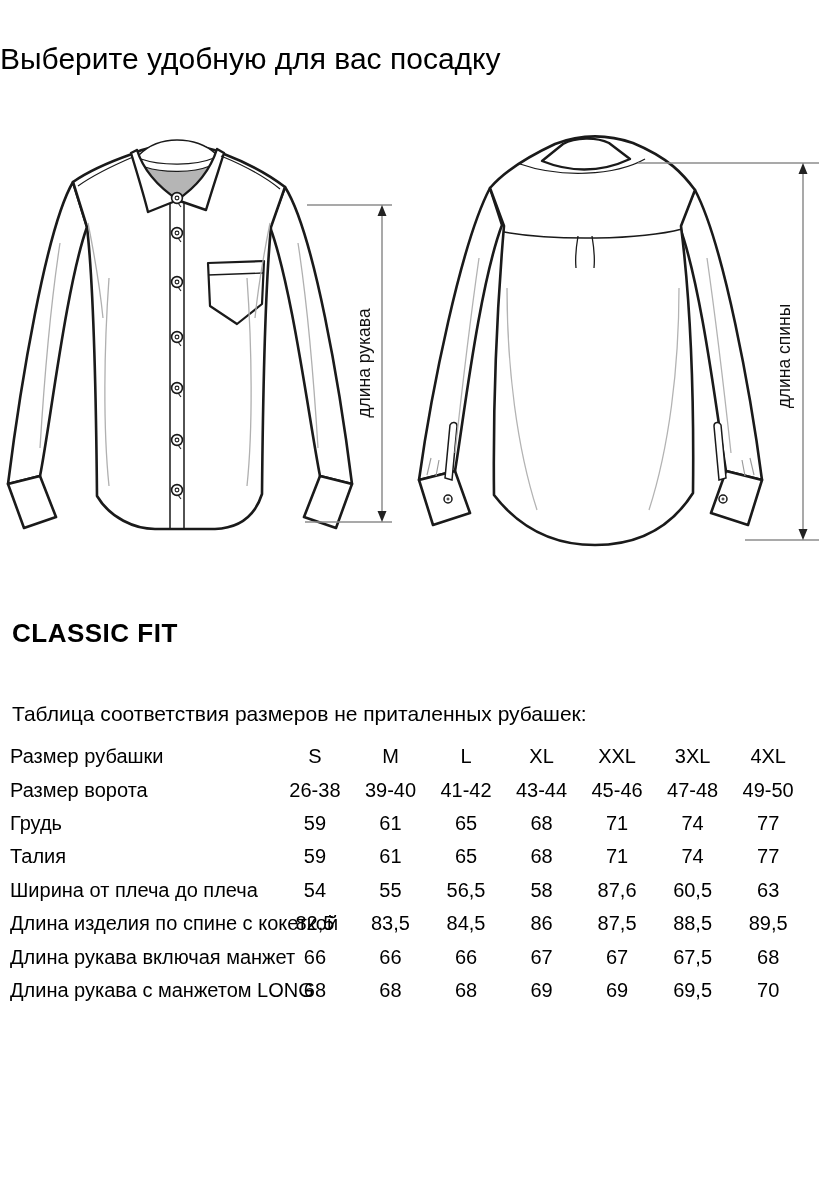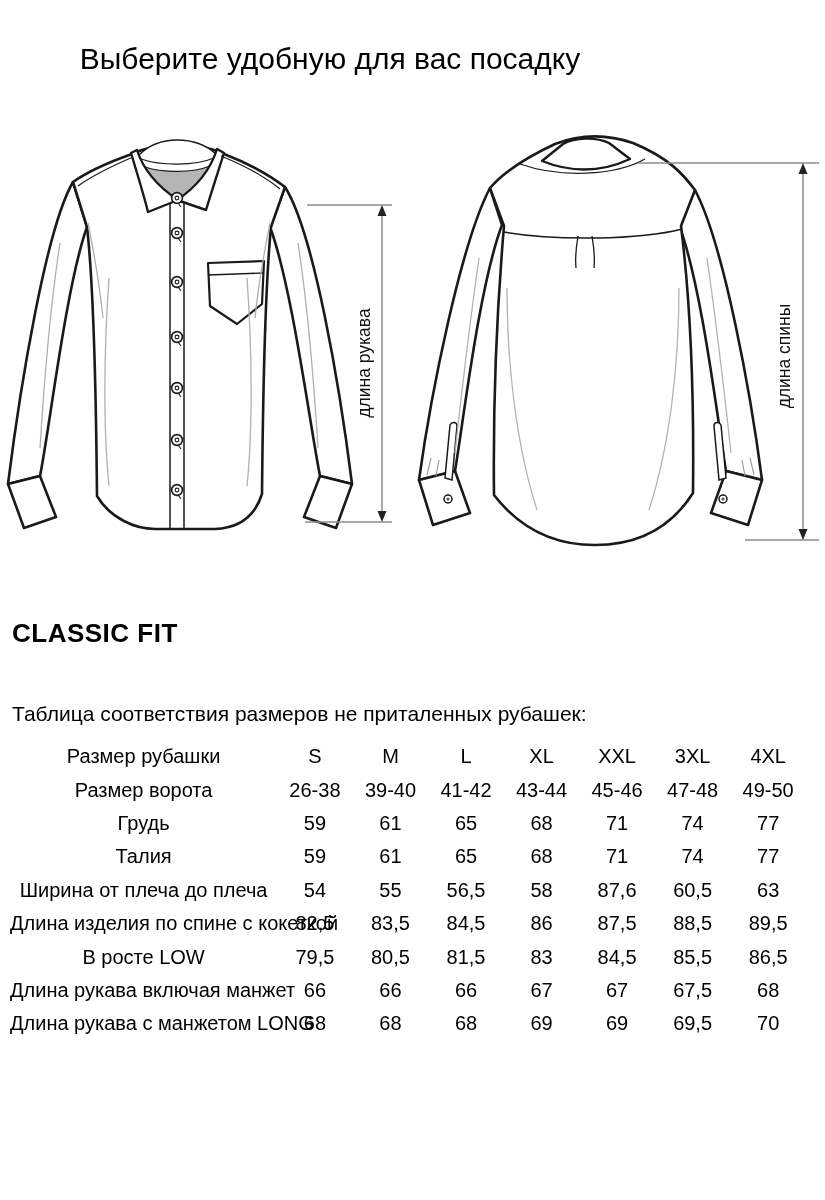--- a/index.html
+++ b/index.html
@@ -7,40 +7,40 @@
   body {
     width: 825px; height: 1200px;
     background: #ffffff;
     color: #000;
     font-family: "Liberation Sans", sans-serif;
     position: relative;
     overflow: hidden;
   }
   .page-title {
     position: absolute; top: 43px; left: 0; width: 660px;
-    text-align: center; font-size: 30px; line-height: 32px; font-weight: 400;
+    font-size: 30px; line-height: 32px; font-weight: 400;
   }
   .diagram { position: absolute; top: 128px; left: 0; width: 825px; height: 432px; }
   .svg-front { position: absolute; left: 0; top: 0; }
   .svg-back  { position: absolute; left: 405px; top: 0; }
   .dim-label { font: 17.5px "Liberation Sans", sans-serif; fill: #111; }
   .fit-heading {
     position: absolute; top: 621px; left: 12px;
     font-size: 26px; line-height: 24px; font-weight: 700; letter-spacing: 0.5px;
   }
   .table-caption {
     position: absolute; top: 654px; left: 12px;
     font-size: 21px; line-height: 24px; font-weight: 400; margin-top: 48px;
   }
   .size-table {
     position: absolute; top: 740px; left: 0; width: 806px;
     border-collapse: collapse; table-layout: fixed; font-size: 20px;
   }
   .size-table td { height: 33.4px; padding: 0; vertical-align: middle; }
-  td.lbl { width: 277px; padding-left: 10px; text-align: center; white-space: nowrap; }
+  td.lbl { width: 277px; padding-left: 10px; text-align: left; white-space: nowrap; }
   td.num { width: 75.5px; text-align: center; }
 </style>
 </head>
 <body>
 
 <div class="page-title">Выберите удобную для вас посадку</div>
 
 <div class="diagram">
 
   <svg class="svg-front" width="400" height="415" viewBox="0 0 400 415" xmlns="http://www.w3.org/2000/svg">
@@ -233,30 +233,20 @@
       <td class="lbl">Длина изделия по спине с кокеткой</td>
       <td class="num">82,5</td>
       <td class="num">83,5</td>
       <td class="num">84,5</td>
       <td class="num">86</td>
       <td class="num">87,5</td>
       <td class="num">88,5</td>
       <td class="num">89,5</td>
     </tr>
     <tr>
-      <td class="lbl">В росте LOW</td>
-      <td class="num">79,5</td>
-      <td class="num">80,5</td>
-      <td class="num">81,5</td>
-      <td class="num">83</td>
-      <td class="num">84,5</td>
-      <td class="num">85,5</td>
-      <td class="num">86,5</td>
-    </tr>
-    <tr>
       <td class="lbl">Длина рукава включая манжет</td>
       <td class="num">66</td>
       <td class="num">66</td>
       <td class="num">66</td>
       <td class="num">67</td>
       <td class="num">67</td>
       <td class="num">67,5</td>
       <td class="num">68</td>
     </tr>
     <tr>

